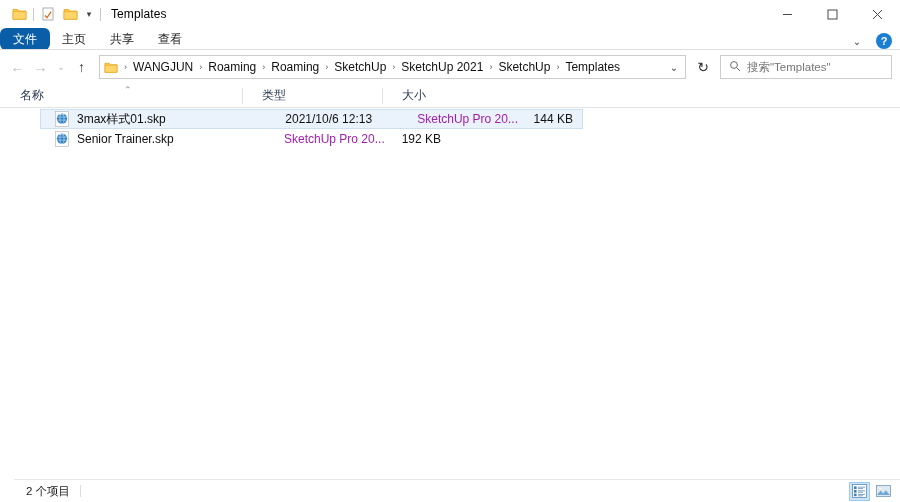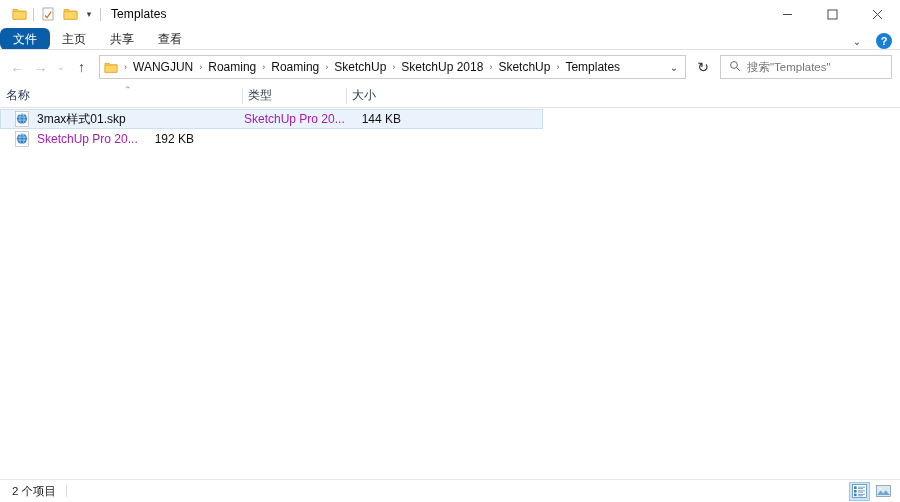--- a/index.html
+++ b/index.html
@@ -91,51 +91,51 @@
   }
   .search-ph { font-size: 11.5px; color: #767676; }
 
   
   .colheads {
     height: 24px; display: flex; align-items: center; position: relative;
     border-bottom: 1px solid #e3e3e3; background: #fff;
   }
   .colhead {
     font-size: 12px; color: #2b3a52; height: 24px; display: flex;
-    align-items: center; padding-left: 6px; position: relative;
+    align-items: center; padding-left: 20px; position: relative;
   }
   .colhead + .colhead::before {
     content: ""; position: absolute; left: 0; top: 4px; bottom: 4px;
     width: 1px; background: #e1e1e1;
   }
   .col-name { width: 242px; }
   .col-date { width: 136px; }
   .col-type { width: 104px; }
-  .col-size { width: 62px; }
+  .col-size { width: 62px; margin-left: 36px; }
   .sort-chev {
     position: absolute; left: 124px; top: 1px; font-size: 9px; color: #8a8a8a;
   }
 
   
-  .filelist { padding-top: 1px; }
+  .filelist { padding-top: 1px; padding-left: 40px; }
   .frow {
     height: 20px; display: flex; align-items: center; position: relative;
     width: 543px; border: 1px solid transparent;
   }
   .frow.selected { background: #eaf3fb; border: 1px solid #cce0f2; }
   .f-icon { width: 16px; height: 16px; margin: 0 7px 0 13px; flex: none; }
   .f-name { font-size: 12px; color: #0d0d0d; width: 207px; overflow: hidden;
     white-space: nowrap; text-overflow: ellipsis; }
   .f-date { font-size: 12px; color: #111; width: 136px; padding-left: 3px; }
   .f-type { font-size: 12px; color: #a21caf; width: 104px; overflow:hidden; white-space:nowrap; }
   .f-size { font-size: 12px; color: #111; width: 62px; text-align: right; padding-right: 9px; }
 
   
   .statusbar {
-    position: absolute; left: 0; right: 0; bottom: 0; height: 23px;
+    position: absolute; left: 14px; right: 0; bottom: 0; height: 23px;
     border-top: 1px solid #e6e6e6; display: flex; align-items: center;
     padding: 0 6px 0 12px; background: #fff;
   }
   .status-text { font-size: 11.5px; color: #1c1c1c; }
   .status-sep { width: 1px; height: 12px; background: #dcdcdc; margin-left: 10px; }
   .view-btns { margin-left: auto; display: flex; align-items: center; gap: 3px; }
   .view-btn {
     width: 21px; height: 19px; display: flex; align-items: center;
     justify-content: center; border: 1px solid transparent;
   }
@@ -228,21 +228,21 @@
       <div class="crumbs">
         <span class="crumb-sep">›</span>
         <span class="crumb">WANGJUN</span>
         <span class="crumb-sep">›</span>
         <span class="crumb">Roaming</span>
         <span class="crumb-sep">›</span>
         <span class="crumb">Roaming</span>
         <span class="crumb-sep">›</span>
         <span class="crumb">SketchUp</span>
         <span class="crumb-sep">›</span>
-        <span class="crumb">SketchUp 2018</span>
+        <span class="crumb">SketchUp 2021</span>
         <span class="crumb-sep">›</span>
         <span class="crumb">SketchUp</span>
         <span class="crumb-sep">›</span>
         <span class="crumb">Templates</span>
       </div>
       <div class="addr-caret">⌄</div>
     </div>
 
     <div class="refresh-btn">↻</div>
 
@@ -276,34 +276,36 @@
       <span class="f-icon">
         <svg width="16" height="16" viewBox="0 0 16 16">
           <rect x="1.5" y="0.5" width="13" height="15" fill="#fdfdfd" stroke="#b9b9b9" stroke-width="0.7"></rect>
           <circle cx="8" cy="7.6" r="5.2" fill="#2f7fc4"></circle>
           <ellipse cx="8" cy="7.6" rx="2.1" ry="5.2" fill="none" stroke="#bcdcf2" stroke-width="0.7"></ellipse>
           <path d="M3 6.1h10M3 9.1h10" stroke="#bcdcf2" stroke-width="0.7"></path>
           <path d="M5.2 3.6a5.2 5.2 0 0 1 4.3 0.4" stroke="#cfe8f8" stroke-width="0.8" fill="none"></path>
         </svg>
       </span>
       <span class="f-name">3max样式01.skp</span>
+      <span class="f-date">2021/10/6 12:13</span>
       <span class="f-type">SketchUp Pro 20...</span>
       <span class="f-size">144 KB</span>
     </div>
 
     <div class="frow">
       <span class="f-icon">
         <svg width="16" height="16" viewBox="0 0 16 16">
           <rect x="1.5" y="0.5" width="13" height="15" fill="#fdfdfd" stroke="#b9b9b9" stroke-width="0.7"></rect>
           <circle cx="8" cy="7.6" r="5.2" fill="#2f7fc4"></circle>
           <ellipse cx="8" cy="7.6" rx="2.1" ry="5.2" fill="none" stroke="#bcdcf2" stroke-width="0.7"></ellipse>
           <path d="M3 6.1h10M3 9.1h10" stroke="#bcdcf2" stroke-width="0.7"></path>
           <path d="M5.2 3.6a5.2 5.2 0 0 1 4.3 0.4" stroke="#cfe8f8" stroke-width="0.8" fill="none"></path>
         </svg>
       </span>
+      <span class="f-name">Senior Trainer.skp</span>
       <span class="f-type">SketchUp Pro 20...</span>
       <span class="f-size">192 KB</span>
     </div>
 
   </div>
 
   <div class="statusbar">
     <span class="status-text">2 个项目</span>
     <span class="status-sep"></span>
 

